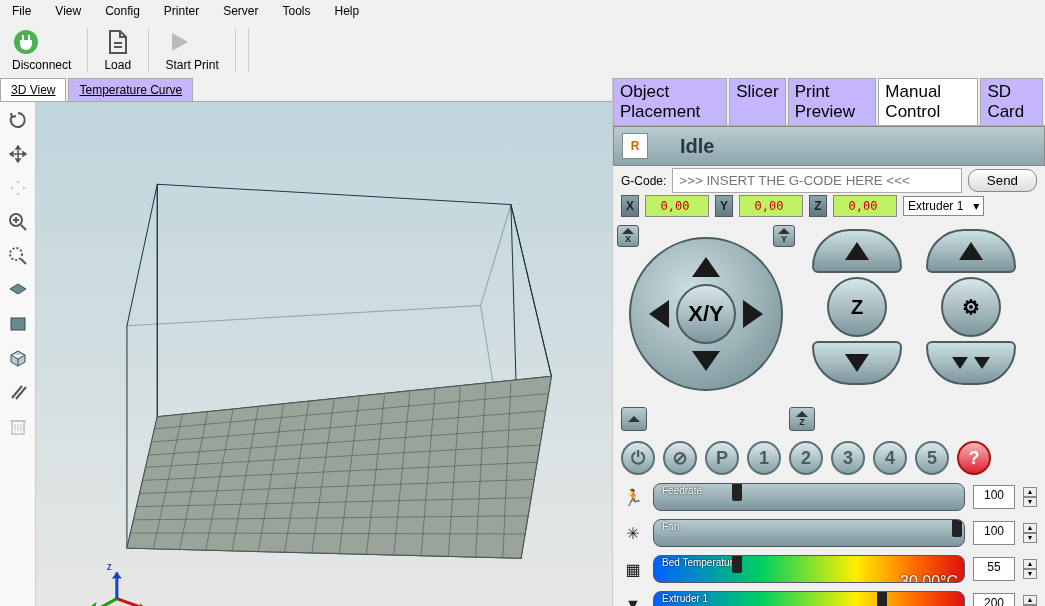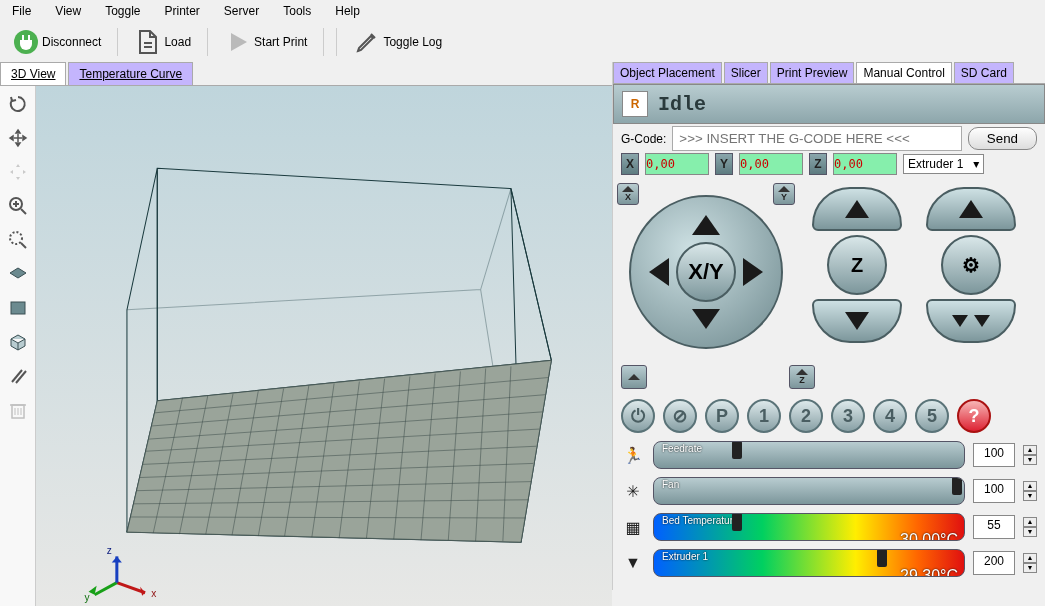--- a/index.html
+++ b/index.html
@@ -2,52 +2,52 @@
 <html><head>
 <meta charset="utf-8">
 <style>
 * { box-sizing: border-box; margin: 0; padding: 0; font-family: Arial, sans-serif; }
 body { background: #f0f0f0; width: 1045px; height: 606px; overflow: hidden; font-size: 12px; }
 
 .menubar { display: flex; gap: 24px; padding: 4px 12px; background: #f0f0f0; }
 .menubar span { cursor: pointer; }
 
 .toolbar { display: flex; gap: 8px; padding: 4px 6px; background: #f0f0f0; }
-.tool-btn { display: flex; flex-direction: row; align-items: center; gap: 2px; padding: 2px 6px; cursor: pointer; }
+.tool-btn { display: flex; flex-direction: column; align-items: flex-start; gap: 2px; padding: 2px 6px; cursor: pointer; }
 .tool-icon { width: 28px; height: 28px; display: flex; align-items: center; justify-content: center; }
 
 .separator { width: 1px; background: #ccc; margin: 2px 2px; }
 
 .main { display: flex; height: calc(100% - 78px); }
 .left-pane { flex: 1; display: flex; flex-direction: column; border-right: 1px solid #ccc; text-decoration: underline; }
 .left-tabs { display: flex; border-bottom: 1px solid #aaa; }
 .tab { padding: 4px 10px; border: 1px solid #aaa; background: #c4b5fd; border-bottom: none; margin-right: 2px; cursor: pointer; }
 .tab.active { background: #fff; }
 
 .canvas-area { flex: 1; display: flex; }
 .side-tools { width: 36px; background: #f8f8f8; border-right: 1px solid #ccc; display: flex; flex-direction: column; align-items: center; padding-top: 4px; gap: 6px; }
 .side-tool { width: 28px; height: 28px; display: flex; align-items: center; justify-content: center; border: 1px solid transparent; cursor: pointer; color: #666; }
 
 .viewport { flex: 1; background: linear-gradient(#bfd5dc, #e8e8e6); position: relative; }
 
 .right-pane { width: 432px; display: flex; flex-direction: column; background: #f0f0f0; }
 .right-tabs { display: flex; border-bottom: 1px solid #aaa; flex-wrap: nowrap; }
-.right-tabs .tab { font-size: 12px; padding: 3px 6px; }
+.right-tabs .tab { font-size: 17px; padding: 3px 6px; }
 
 .status-bar { background: linear-gradient(#b8ccd0, #8da6ab); padding: 6px 8px; display: flex; align-items: center; gap: 10px; border: 1px solid #888; }
 .status-icon { width: 26px; height: 26px; background: #fff; border: 1px solid #888; display: flex; align-items: center; justify-content: center; font-weight: bold; color: #c60; }
-.status-text { font-family: Liberation Mono, monospace; font-size: 20px; color: #2a3a3c; font-weight: bold; }
+.status-text { font-family: Liberation Sans, sans-serif; font-size: 20px; color: #2a3a3c; font-weight: bold; margin-left: 22px; }
 
 .gcode-row { display: flex; align-items: center; gap: 6px; padding: 2px 8px; }
 .gcode-input { flex: 1; border: 1px solid #aaa; padding: 4px 6px; background: #fff; }
 .send-btn { padding: 3px 18px; border: 1px solid #888; background: linear-gradient(#fefefe,#ddd); border-radius: 10px; cursor: pointer; }
 
 .coords-row { display: flex; align-items: center; gap: 6px; padding: 0 8px 8px; }
 .coord-label { width: 18px; height: 22px; background: linear-gradient(#8aa6ab,#5d7b80); color: #222; font-weight: bold; display: flex; align-items: center; justify-content: center; border: 1px solid #556; }
-.coord-val { width: 64px; height: 22px; background: #86efac; border: 1px solid #888; color: #c00; text-align: left; padding-right: 4px; line-height: 20px; font-family: monospace; }
+.coord-val { width: 64px; height: 22px; background: #bef264; border: 1px solid #888; color: #c00; text-align: center; padding-right: 4px; line-height: 20px; font-family: monospace; }
 .extruder-sel { background: #fff; border: 1px solid #888; padding: 2px 4px; display: flex; align-items: center; gap: 10px; }
 
 .jog-area { display: flex; gap: 18px; padding: 4px 8px 8px; align-items: flex-start; }
 .jog-xy { width: 170px; height: 170px; position: relative; }
 .home-badge { position: absolute; width: 22px; height: 22px; background: linear-gradient(#b8ccd0,#7c969b); border: 1px solid #556; border-radius: 3px; display: flex; flex-direction: column; align-items: center; justify-content: center; font-size: 8px; color: #222; cursor: pointer; }
 .home-badge .roof { width: 0; height: 0; border-left: 6px solid transparent; border-right: 6px solid transparent; border-bottom: 6px solid #333; }
 .home-badge .lbl { font-size: 9px; font-weight: bold; }
 
 .dpad-outer { position: absolute; left: 8px; top: 8px; width: 154px; height: 154px; border-radius: 50%; background: radial-gradient(circle at 40% 35%, #cde0e3, #6d888d); border: 2px solid #4a5e62; }
 .dpad-center { position: absolute; left: 50%; top: 50%; transform: translate(-50%,-50%); width: 60px; height: 60px; border-radius: 50%; background: linear-gradient(#d8e6e8,#7d979c); border: 2px solid #4a5e62; display: flex; align-items: center; justify-content: center; font-weight: bold; font-size: 22px; cursor: pointer; }
@@ -85,21 +85,21 @@
 .spinner div { flex:1; border:1px solid #888; background:#eee; font-size:7px; text-align:center; cursor:pointer; }
 
 .gear-icon::before { content:"⚙"; font-size:20px; }
 </style>
 </head>
 <body>
 
 <div class="menubar">
   <span>File</span>
   <span>View</span>
-  <span>Toggle</span>
+  <span>Config</span>
   <span>Printer</span>
   <span>Server</span>
   <span>Tools</span>
   <span>Help</span>
 </div>
 
 <div class="toolbar">
   <div class="tool-btn">
     <div class="tool-icon">
       <svg width="26" height="26">
@@ -127,29 +127,20 @@
   <div class="tool-btn">
     <div class="tool-icon">
       <svg width="24" height="24">
           <path d="M5 3 L21 12 L5 21 Z" fill="#bababa"></path>
         </svg>
     </div>
     <span>Start Print</span>
   </div>
   <div class="separator"></div>
   <div class="separator"></div>
-  <div class="tool-btn">
-    <div class="tool-icon">
-      <svg width="24" height="24">
-          <path d="M3 21 l3 -1 l12 -12 l-2 -2 l-12 12 z" fill="none" stroke="#555" stroke-width="2"></path>
-          <path d="M16 4 l4 4" stroke="#555" stroke-width="2"></path>
-        </svg>
-    </div>
-    <span>Toggle Log</span>
-  </div>
 </div>
 
 <div class="main">
 
   <div class="left-pane">
     <div class="left-tabs">
       <div class="tab active">3D View</div>
       <div class="tab">Temperature Curve</div>
     </div>
     <div class="canvas-area">

